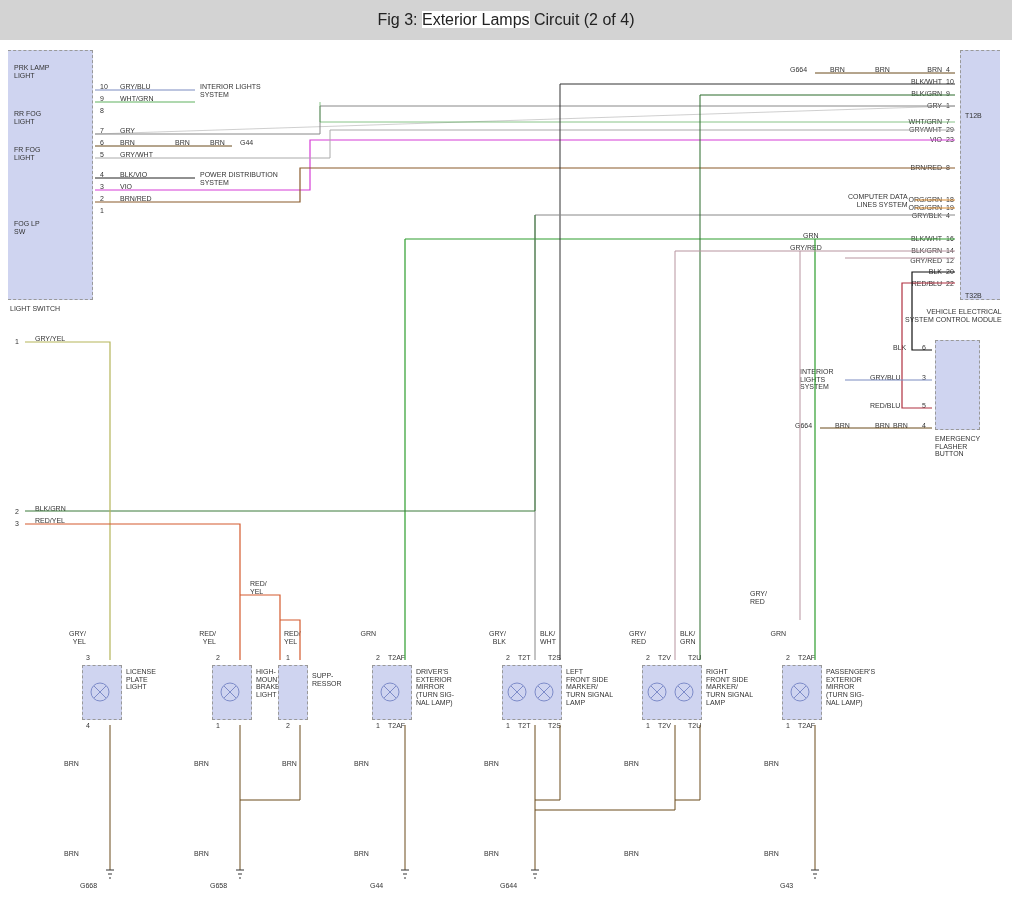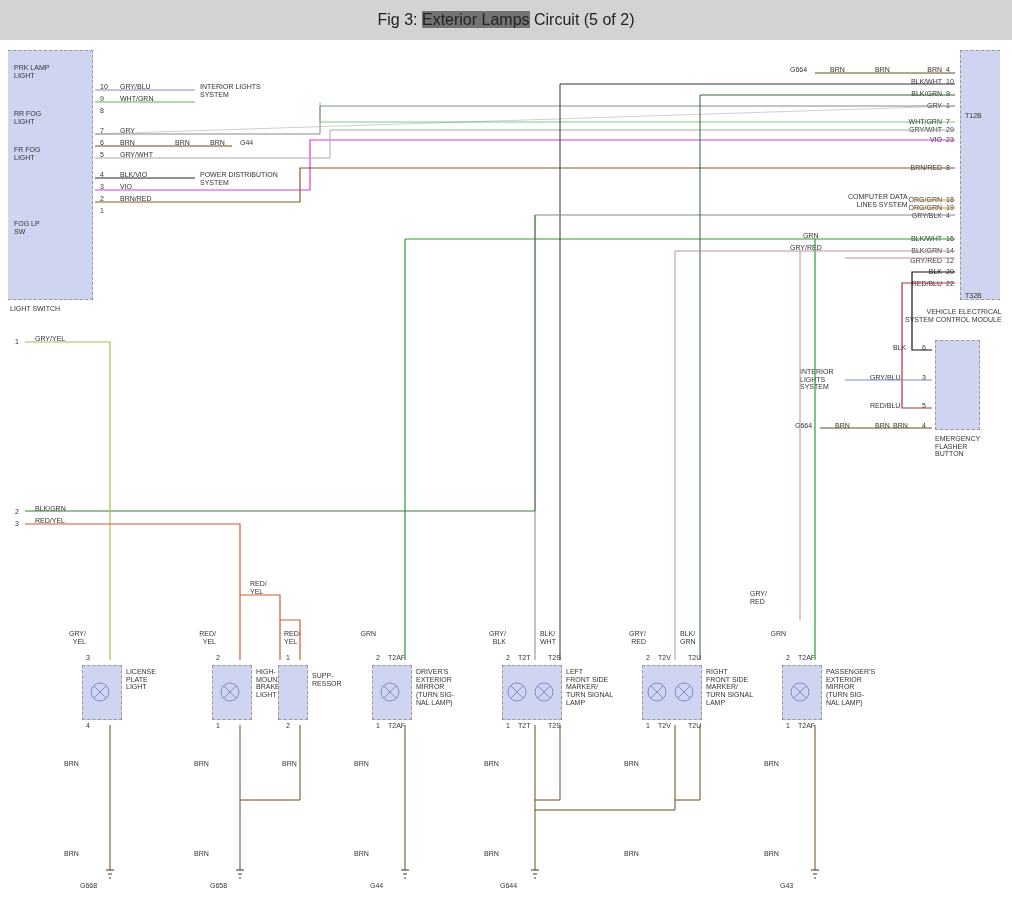--- a/index.html
+++ b/index.html
@@ -1,32 +1,32 @@
 <!DOCTYPE html>
 <html><head>
 <meta charset="utf-8">
 <style>
   * { margin:0; padding:0; box-sizing:border-box; }
   body { font-family: Arial, sans-serif; font-size:7px; color:#333; background:#fff; width:1012px; height:906px; position:relative; overflow:hidden;}
   .titlebar { width:100%; height:40px; background:#d3d3d3; text-align:center; line-height:40px; font-size:16px; color:#222;}
-  .hl { background:#737373; }
+  .hl { background:#ffffff; }
   .canvas { position:absolute; top:40px; left:0; width:1012px; height:866px; background:#fff;}
   .box { position:absolute; border:1px dashed #999; background:#cfd4f0; }
   .comp { position:absolute; border:1px dashed #999; background:#cfd4f0; }
   .lbl { position:absolute; font-size:7px; color:#333; line-height:1.1; white-space:nowrap;}
   .lblm { position:absolute; font-size:7px; color:#333; line-height:1.1; }
   svg { position:absolute; top:0; left:0; }
   .bulb { stroke:#7d8bc9; stroke-width:1; fill:none;}
   .gnd { stroke:#333; stroke-width:1; fill:none;}
 </style>
 </head>
 <body>
 
 <div class="titlebar">
-  <span>Fig 3: </span><span class="hl">Exterior Lamps</span><span> Circuit (5 of 2)</span>
+  <span>Fig 3: </span><span class="hl">Exterior Lamps</span><span> Circuit (2 of 4)</span>
 </div>
 
 <div class="canvas">
 
 <div class="box" style="left:8px; top:10px; width:85px; height:250px; border-left:none;">
   
 </div>
 <div class="lblm" style="left:10px; top:265px;">LIGHT SWITCH</div>
 
 <div class="lblm" style="left:14px; top:24px; white-space:pre;">PRK LAMP

